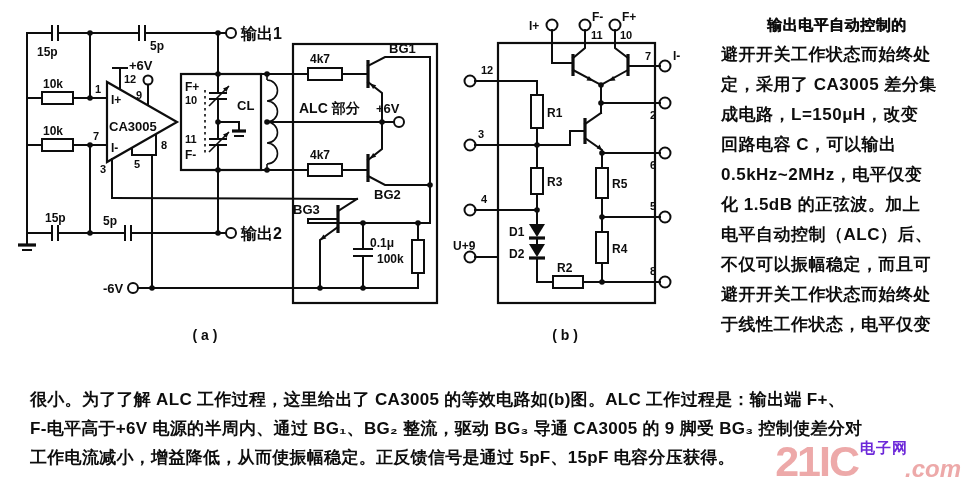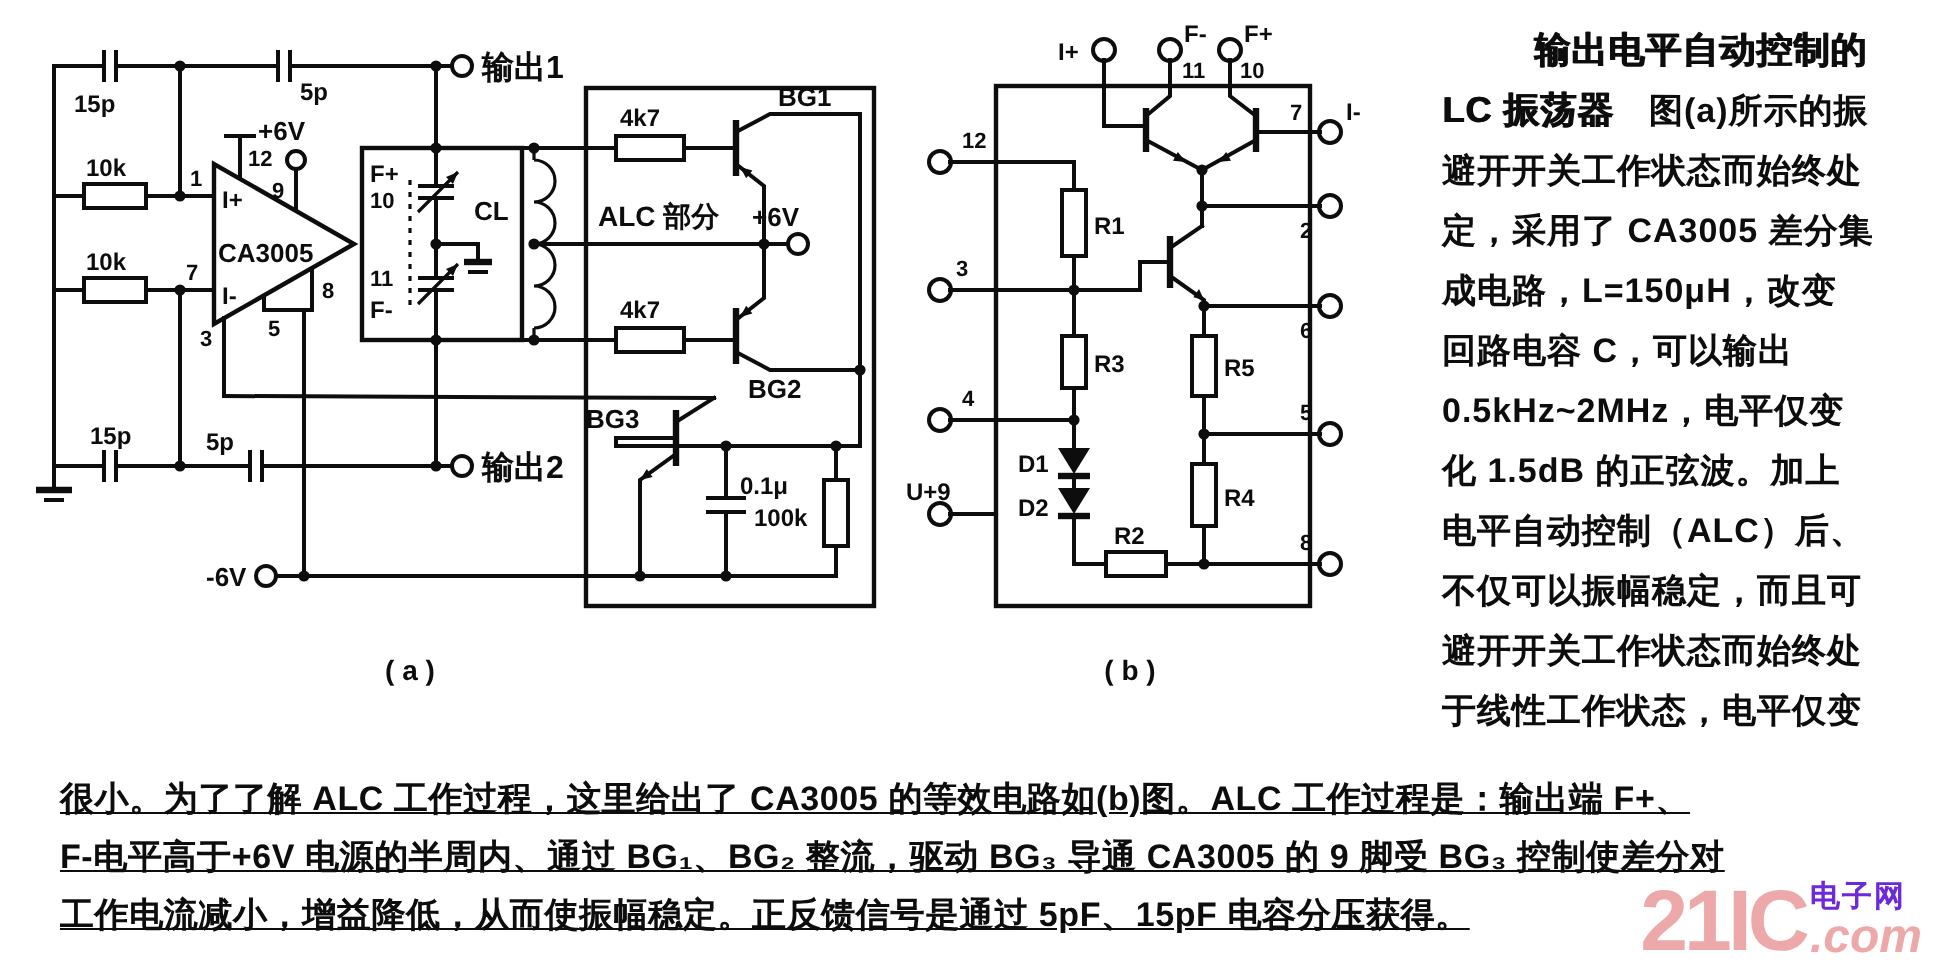--- a/index.html
+++ b/index.html
@@ -12,29 +12,29 @@
   .thin{stroke:#0d0d0d;stroke-width:1.6;fill:none;}
   .bar{stroke:#0d0d0d;stroke-width:3.2;fill:none;stroke-linecap:butt;}
   .comp{stroke:#0d0d0d;stroke-width:2;fill:#ffffff;}
   .boxln{stroke:#0d0d0d;stroke-width:2.2;fill:none;}
   .dot{fill:#0d0d0d;stroke:none;}
   .term{stroke:#0d0d0d;stroke-width:2;fill:#ffffff;}
   .fillb{fill:#0d0d0d;stroke:none;}
   .dash{stroke:#0d0d0d;stroke-width:1.6;stroke-dasharray:2.5,3.5;fill:none;}
   #right-col{position:absolute;left:721px;top:10px;width:246px;font-size:17px;
              font-weight:bold;letter-spacing:0.5px;line-height:30px;white-space:nowrap;}
-  #right-col .ttl{font-size:18px;text-shadow:0.6px 0 #0d0d0d;}
+  #right-col .ttl{font-size:15px;text-shadow:0.6px 0 #0d0d0d;}
   #right-col .indent{padding-left:46px;}
   #bottom-text{position:absolute;left:30px;top:385px;width:930px;font-size:17px;
-               font-weight:bold;letter-spacing:0.3px;line-height:29px;white-space:nowrap;text-decoration:underline;}
+               font-weight:bold;letter-spacing:0.3px;line-height:29px;white-space:nowrap;}
   #watermark{position:absolute;right:6px;bottom:2px;display:flex;align-items:flex-end;}
   #wm-big{font-size:43px;font-weight:bold;letter-spacing:-2px;line-height:0.85;}
   #wm-side{display:flex;flex-direction:column;align-items:flex-start;margin-left:2px;}
   #wm-cn{font-size:15px;font-weight:bold;letter-spacing:1px;}
-  #wm-com{font-size:24px;font-weight:bold;font-style:italic;line-height:0.9;}
+  #wm-com{font-size:24px;font-weight:bold;font-style:italic;line-height:0.9;margin-left:45px;}
 </style>
 </head>
 <body>
 
 <div id="page">
 
   <svg id="schematics" width="700" height="382" viewBox="0 0 700 382">
 
     <g>
 
@@ -312,21 +312,20 @@
         <circle class="dot" cx="597" cy="217" r="2.8"></circle>
         <circle class="dot" cx="597" cy="282" r="2.8"></circle>
       </g>
 
       <text class="t14" x="560" y="340" text-anchor="middle">( b )</text>
     </g>
   </svg>
 
   <div id="right-col">
     <div class="indent ttl">输出电平自动控制的</div>
-    <div><span class="ttl">LC 振荡器</span>　<span>图(a)所示的振</span></div>
     <div>避开开关工作状态而始终处</div>
     <div>定，采用了 CA3005 差分集</div>
     <div>成电路，L=150μH，改变</div>
     <div>回路电容 C，可以输出</div>
     <div>0.5kHz~2MHz，电平仅变</div>
     <div>化 1.5dB 的正弦波。加上</div>
     <div>电平自动控制（ALC）后、</div>
     <div>不仅可以振幅稳定，而且可</div>
     <div>避开开关工作状态而始终处</div>
     <div>于线性工作状态，电平仅变</div>

